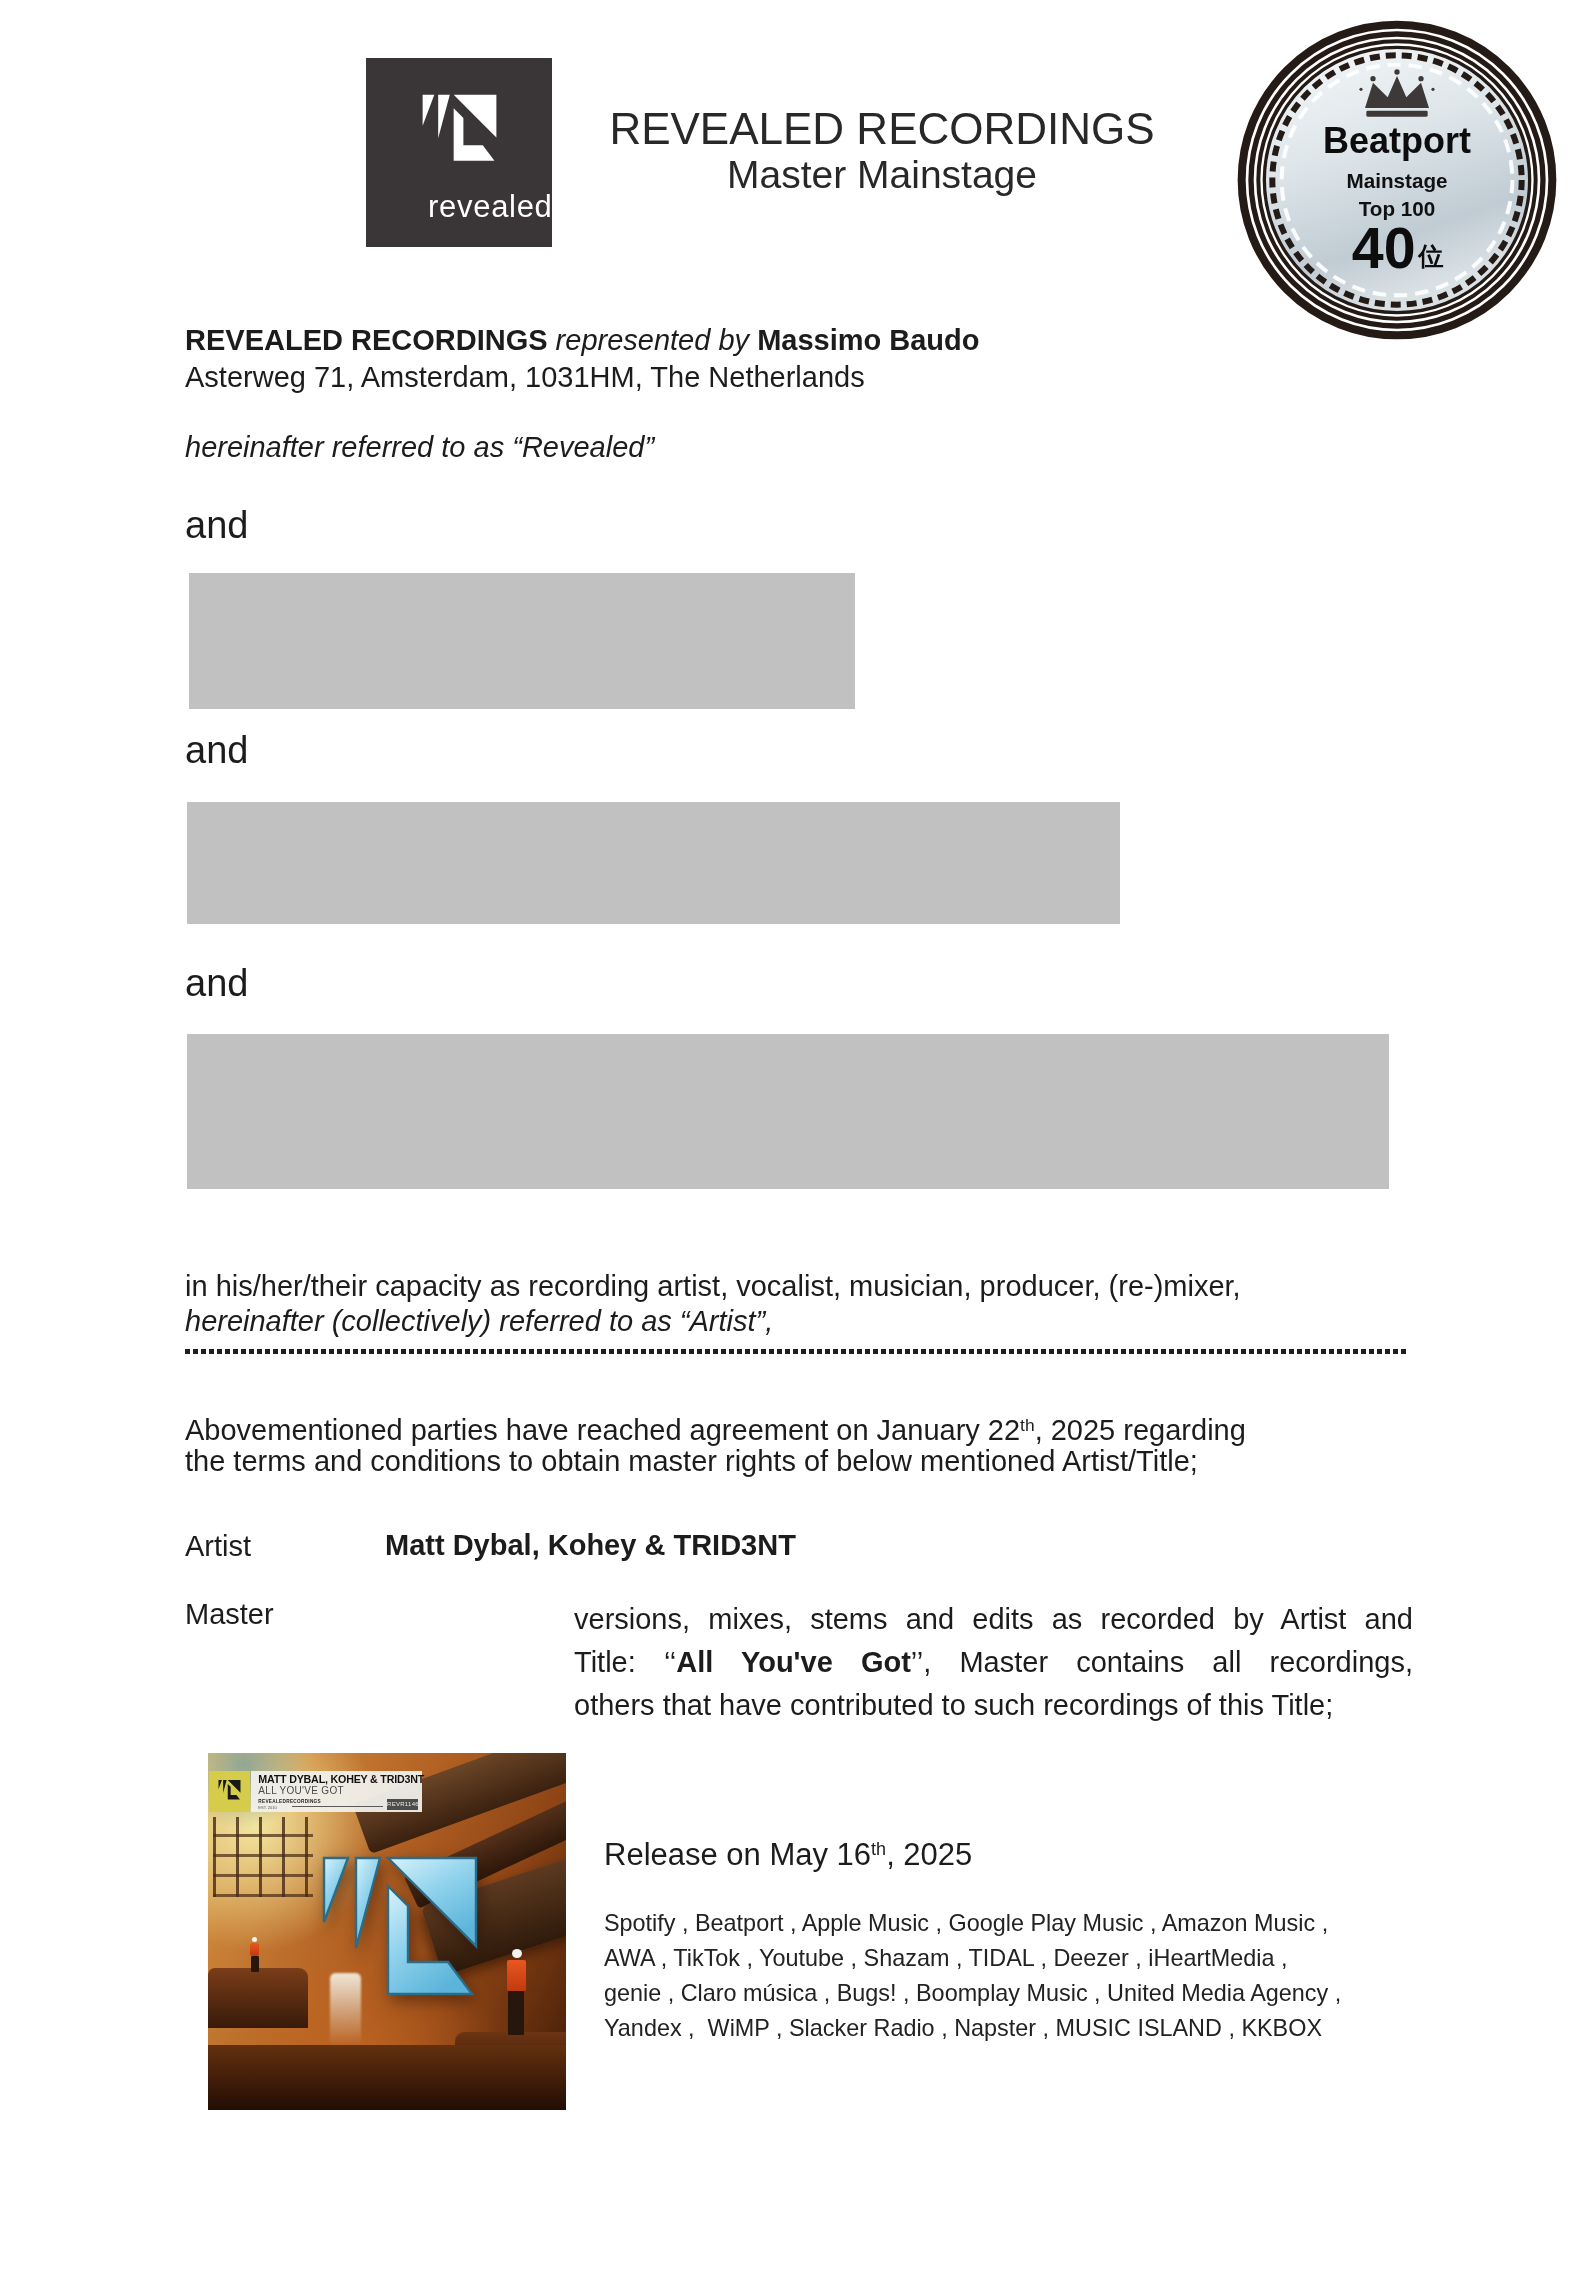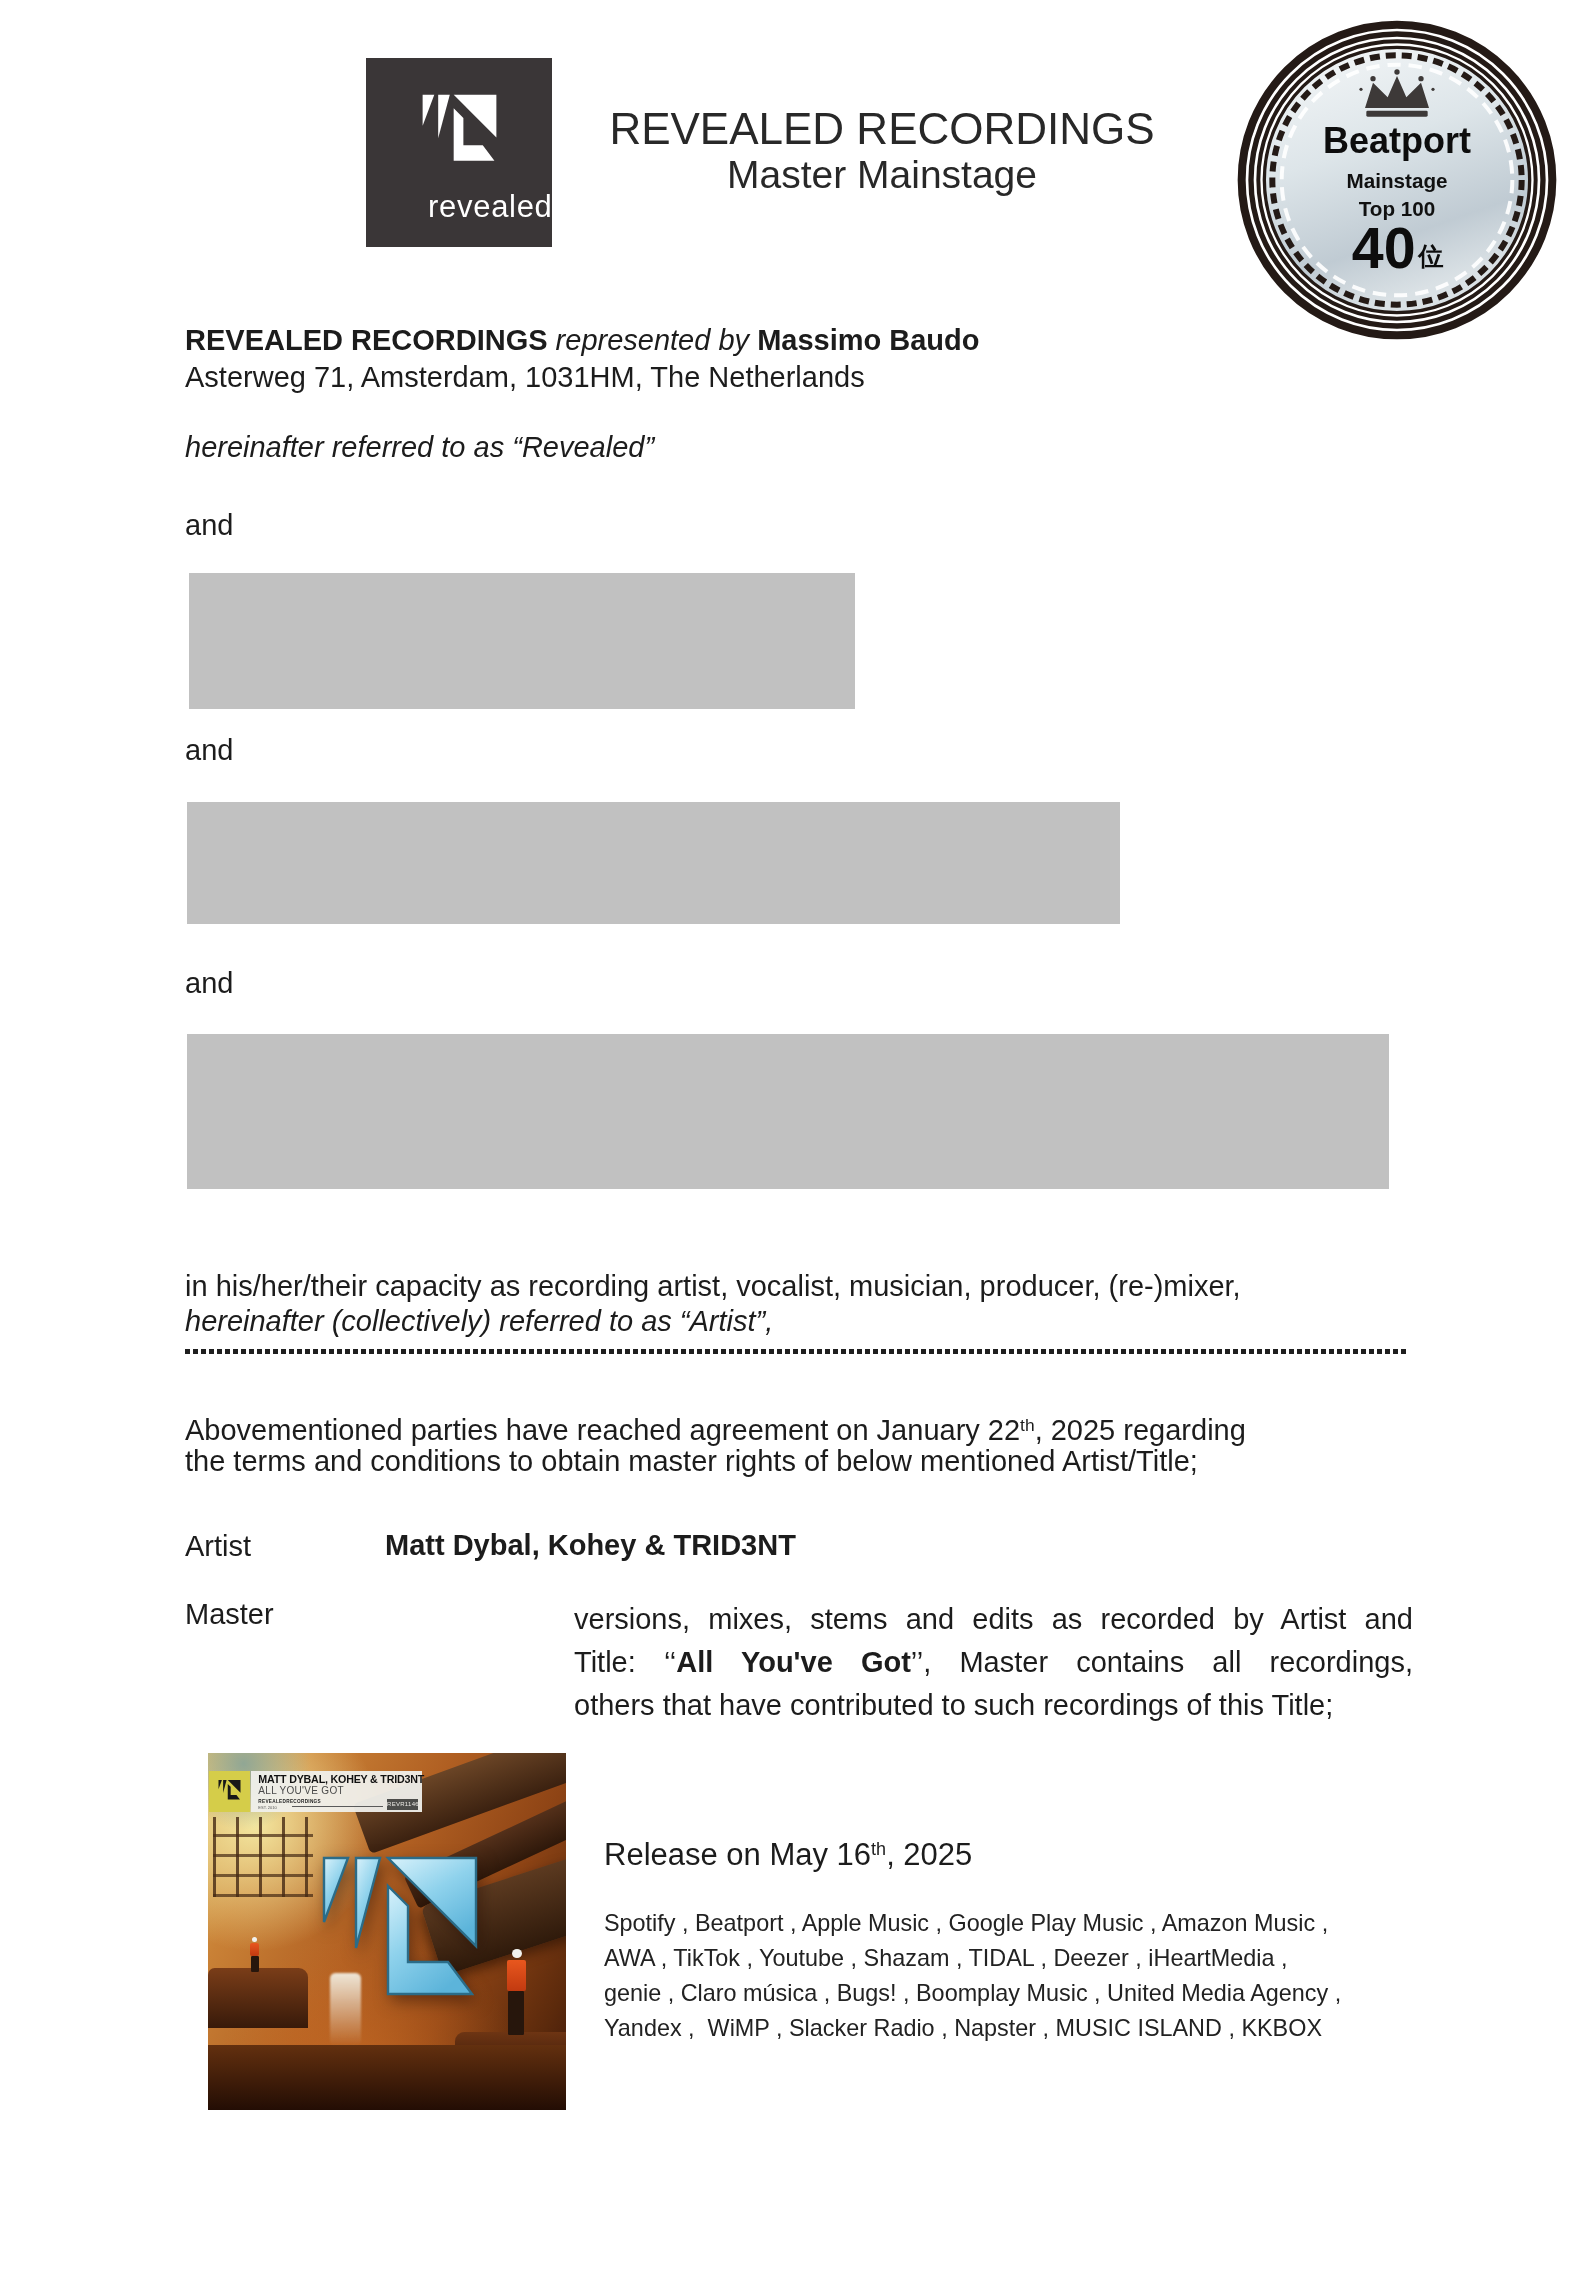--- a/index.html
+++ b/index.html
@@ -22,21 +22,21 @@
   .badge{left:1237px;top:20px;width:320px;height:320px;}
 
   
   .body-line{font-size:29px;line-height:33px;}
   .b{font-weight:bold;}
   .i{font-style:italic;}
   .rep-line{left:185px;top:324px;font-size:29px;}
   .rep-line .b{font-size:29px;}
   .address{left:185px;top:361px;}
   .alias{left:185px;top:431px;font-style:italic;}
-  .and-word{left:185px;font-size:29px;}
+  .and-word{left:185px;font-size:38px;}
   .redact{background:#c1c1c1;}
   .cap1{left:185px;top:1270px;}
   .cap2{left:185px;top:1305px;font-style:italic;}
   .dashline{left:185px;top:1349px;width:1222px;height:4.7px;
             background:repeating-linear-gradient(90deg,#1f1f1f 0 5.3px,transparent 5.3px 8px);}
   .agr1{left:185px;top:1409px;}
   .agr2{left:185px;top:1445px;}
   sup.sm{font-size:17.4px;vertical-align:9.3px;}
   .artist-label{left:185px;top:1530px;}
   .artist-value{left:385px;top:1529px;font-weight:bold;font-size:29px;}

